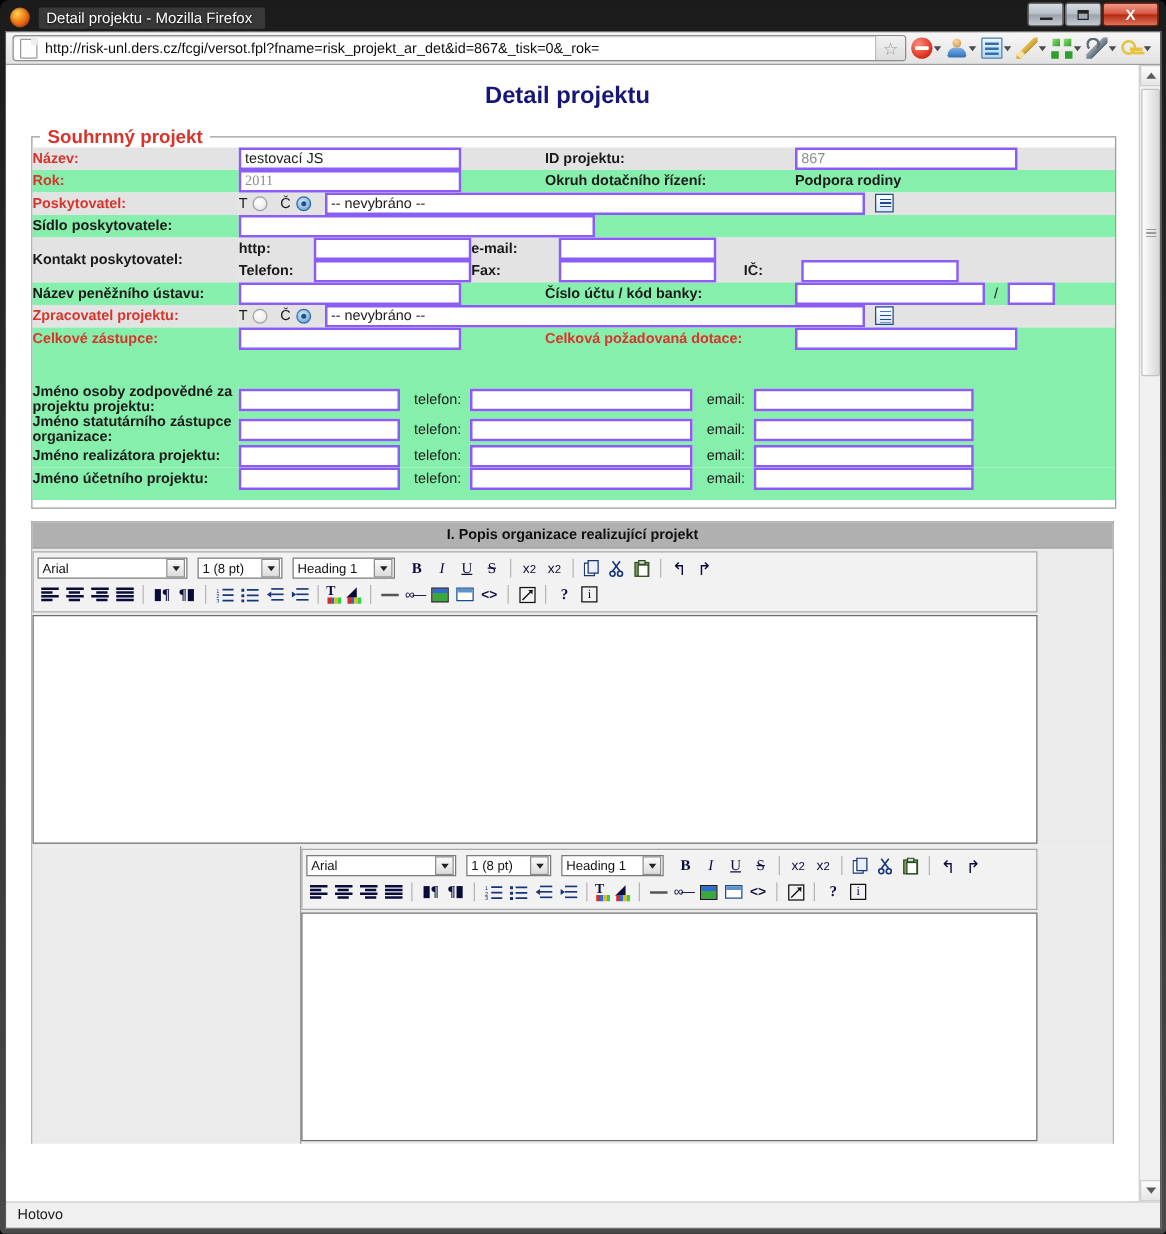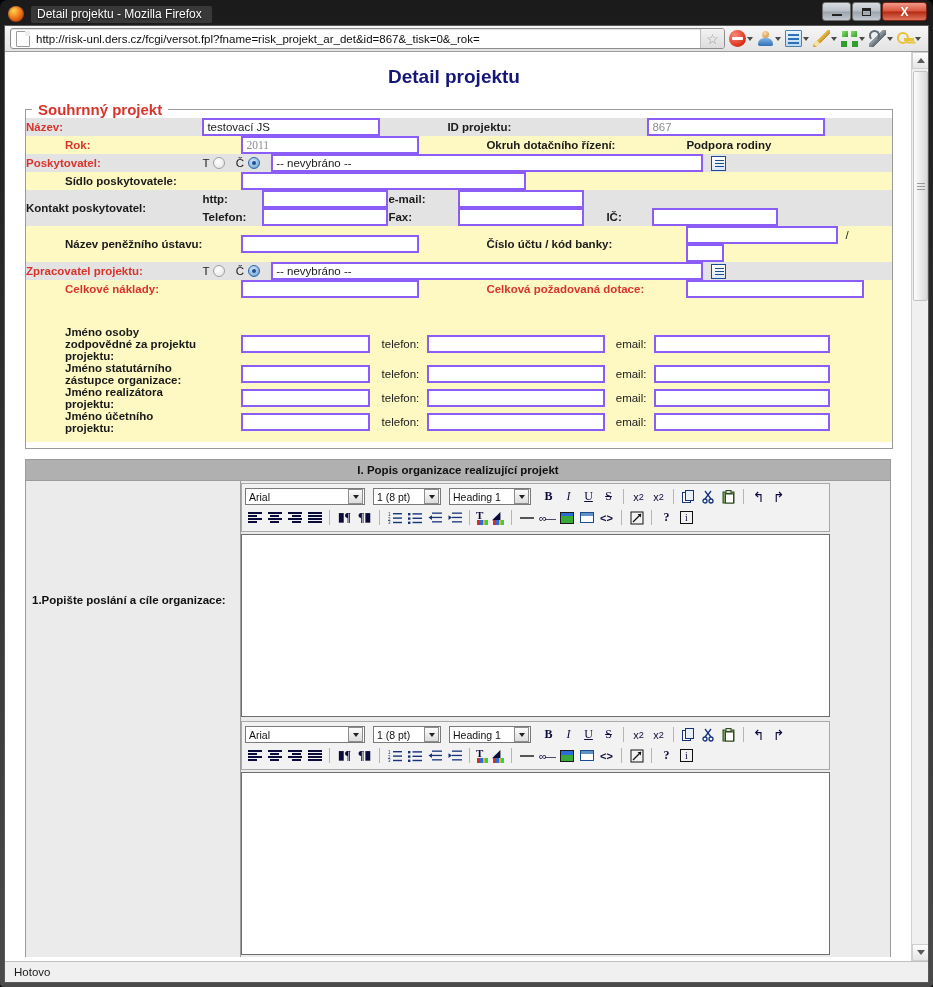--- a/index.html
+++ b/index.html
@@ -176,21 +176,21 @@
   fieldset.box {
     margin: 0 12px 0 20px; border: 1px solid #9b9b9b; padding: 0 0 6px 0;
   }
   fieldset.box > legend {
     color: #d8342c; font-weight: bold; font-size: 15px;
     padding: 0 6px; margin-left: 6px;
   }
   table.form { border-collapse: collapse; width: 866px; }
   table.form td { padding: 0; vertical-align: middle; font-size: 11.5px; color: #1a1a1a; }
   tr.shaded td { background: #e3e3e3; }
-  tr.plain td { background: #fef9c3; padding-left: 39px; }
+  tr.plain td { background: #86efac; }
   td.lbl { padding: 5px 4px 5px 10px; white-space: nowrap; }
   td.lbl.req { color: #d8342c; font-weight: bold; }
   td.lbl.bold { font-weight: bold; }
   td.fld { padding: 3px 4px; }
   input.txt {
     font-family: "Liberation Sans", sans-serif; font-size: 11.5px;
     border: 2px solid #8b5cf6; background: #fff; color: #1a1a1a;
     height: 18px; padding: 1px 3px; outline: none;
   }
   input.txt.ro { color: #8d8d8d; }
@@ -450,21 +450,21 @@
                 </span>
                 <span class="rad-wrap" style="margin-left:7px">
                   <span>Č</span>
                   <span class="rad on"></span>
                 </span>
                 <input class="txt" style="width: 432px; margin-left: 8px;" value="-- nevybráno --">
                 <span class="picker-btn"></span>
               </td>
             </tr>
             <tr class="plain">
-              <td class="lbl req">Celkové náklady:</td>
+              <td class="lbl req">Celkové zástupce:</td>
               <td class="fld">
                 <input class="txt" style="width: 178px;" value="">
               </td>
               <td class="lbl req">Celková požadovaná dotace:</td>
               <td class="fld">
                 <input class="txt" style="width: 178px;" value="">
               </td>
             </tr>
             <tr class="plain">
                   <td colspan="4" style="height:28px"></td>
@@ -514,21 +514,20 @@
                   <td colspan="4" style="height:8px"></td>
                 </tr>
           </tbody>
             </table>
         </fieldset>
 
         <div id="sections">
           <div class="sec-head">I. Popis organizace realizující projekt</div>
 
           <div class="ed-row">
-            <div class="ed-label">1.Popište poslání a cíle organizace:</div>
             <div class="ed-area ed-pad">
               <div class="ed-toolbar">
 
                 <div class="tb-line">
                   <div class="tb-sel font">
                     <span class="val">Arial</span>
                     <span class="arrow-btn">
                         <i></i>
                       </span>
                   </div>

